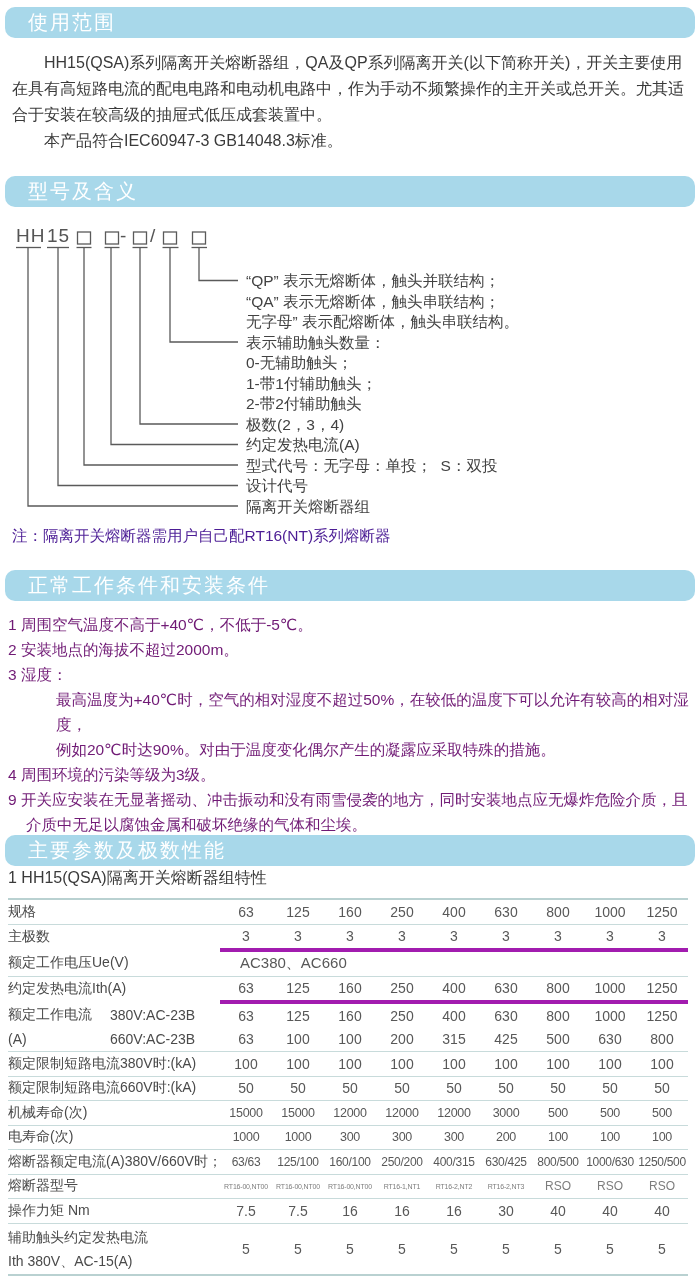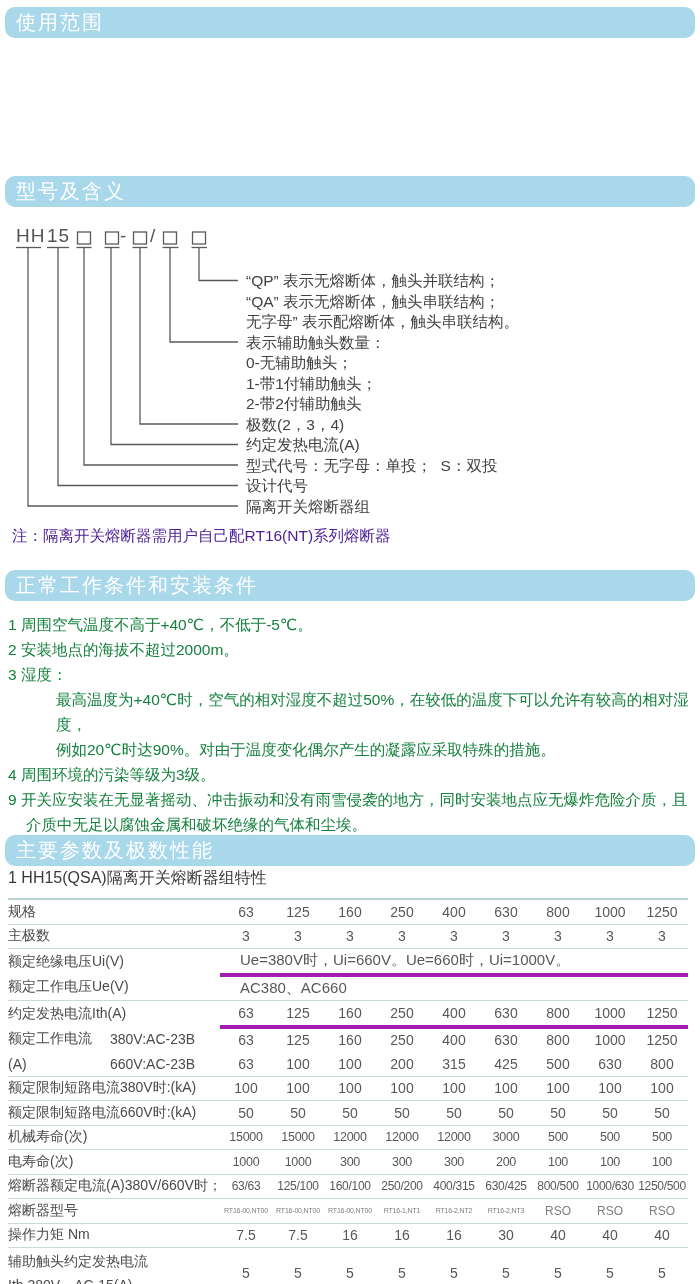--- a/index.html
+++ b/index.html
@@ -3,33 +3,33 @@
 <meta charset="utf-8">
 <style>
   html,body{margin:0;padding:0;background:#fff;}
   .page{
     position:relative;width:700px;height:1284px;background:#ffffff;overflow:hidden;
     font-family:"Liberation Sans","DejaVu Sans",sans-serif;color:#3c3c3c;
   }
   .section-bar{
     position:absolute;left:5px;width:690px;height:31px;box-sizing:border-box;
     background:#a8d8ea;border-radius:10px;color:#ffffff;font-size:20px;
-    line-height:31px;padding-left:11px;letter-spacing:2px;
+    line-height:31px;padding-left:23px;letter-spacing:2px;
   }
   .para-block{position:absolute;left:12px;width:678px;}
   .para-block p{margin:0;font-size:16px;line-height:26px;text-indent:2em;color:#3a3a3a;}
   
   .diagram{position:absolute;left:0;top:225px;width:700px;height:300px;}
   .diagram svg{position:absolute;left:0;top:0;}
   .model-part{position:absolute;top:0;font-size:19px;color:#555;letter-spacing:1px;}
   .diagram-label{position:absolute;left:246px;font-size:15.5px;line-height:21px;color:#424242;white-space:pre;}
   .note-line{position:absolute;left:12px;top:526px;font-size:15.5px;color:#4c1d95;}
   
   .conditions{position:absolute;left:8px;top:612px;width:684px;}
-  .cond-line{font-size:15.5px;line-height:25px;color:#15803d;}
+  .cond-line{font-size:15.5px;line-height:25px;color:#701a75;}
   .cond-line.indent-1{padding-left:48px;}
   .cond-line.indent-2{padding-left:18px;}
   .table-subtitle{position:absolute;left:8px;top:868px;font-size:16px;color:#3a3a3a;}
   
   .params-table{
     position:absolute;left:8px;top:898px;width:680px;table-layout:fixed;
     border-collapse:collapse;border-top:2px solid #b9d1d1;border-bottom:2px solid #b9d1d1;
   }
   .params-table th,.params-table td{
     height:23.5px;padding:0;vertical-align:middle;font-weight:normal;
@@ -50,20 +50,24 @@
   .row-fusem td{font-size:12px;color:#7d7d7d;}
   .row-fusem td.tiny{font-size:7px;letter-spacing:-0.2px;}
 </style>
 </head>
 <body>
 
 <div class="page">
 
   <div class="section-bar" style="top:7px">
     <span>使用范围</span>
+  </div>
+  <div class="para-block" style="top:50px">
+    <p>HH15(QSA)系列隔离开关熔断器组，QA及QP系列隔离开关(以下简称开关)，开关主要使用在具有高短路电流的配电电路和电动机电路中，作为手动不频繁操作的主开关或总开关。尤其适合于安装在较高级的抽屉式低压成套装置中。</p>
+    <p>本产品符合IEC60947-3 GB14048.3标准。</p>
   </div>
 
   <div class="section-bar" style="top:176px">
     <span>型号及含义</span>
   </div>
 
   <div class="diagram">
     <svg width="700" height="300" viewBox="0 0 700 300">
       <g stroke="#5a5a5a" stroke-width="1.3" fill="none">
 
@@ -161,24 +165,20 @@
           <td>3</td>
           <td>3</td>
           <td>3</td>
           <td>3</td>
           <td>3</td>
           <td>3</td>
           <td>3</td>
           <td>3</td>
           <td>3</td>
         </tr>
-        <tr class="sep-full row-ui">
-          <th><span class="lbl-main">额定绝缘电压Ui(V)</span></th>
-          <td colspan="9" class="span-cell">Ue=380V时，Ui=660V。Ue=660时，Ui=1000V。</td>
-        </tr>
         <tr class="sep-partial row-ue">
           <th><span class="lbl-main">额定工作电压Ue(V)</span></th>
           <td colspan="9" class="span-cell">AC380、AC660</td>
         </tr>
         <tr class="sep-full row-ith">
           <th><span class="lbl-main">约定发热电流Ith(A)</span></th>
           <td>63</td>
           <td>125</td>
           <td>160</td>
           <td>250</td>

